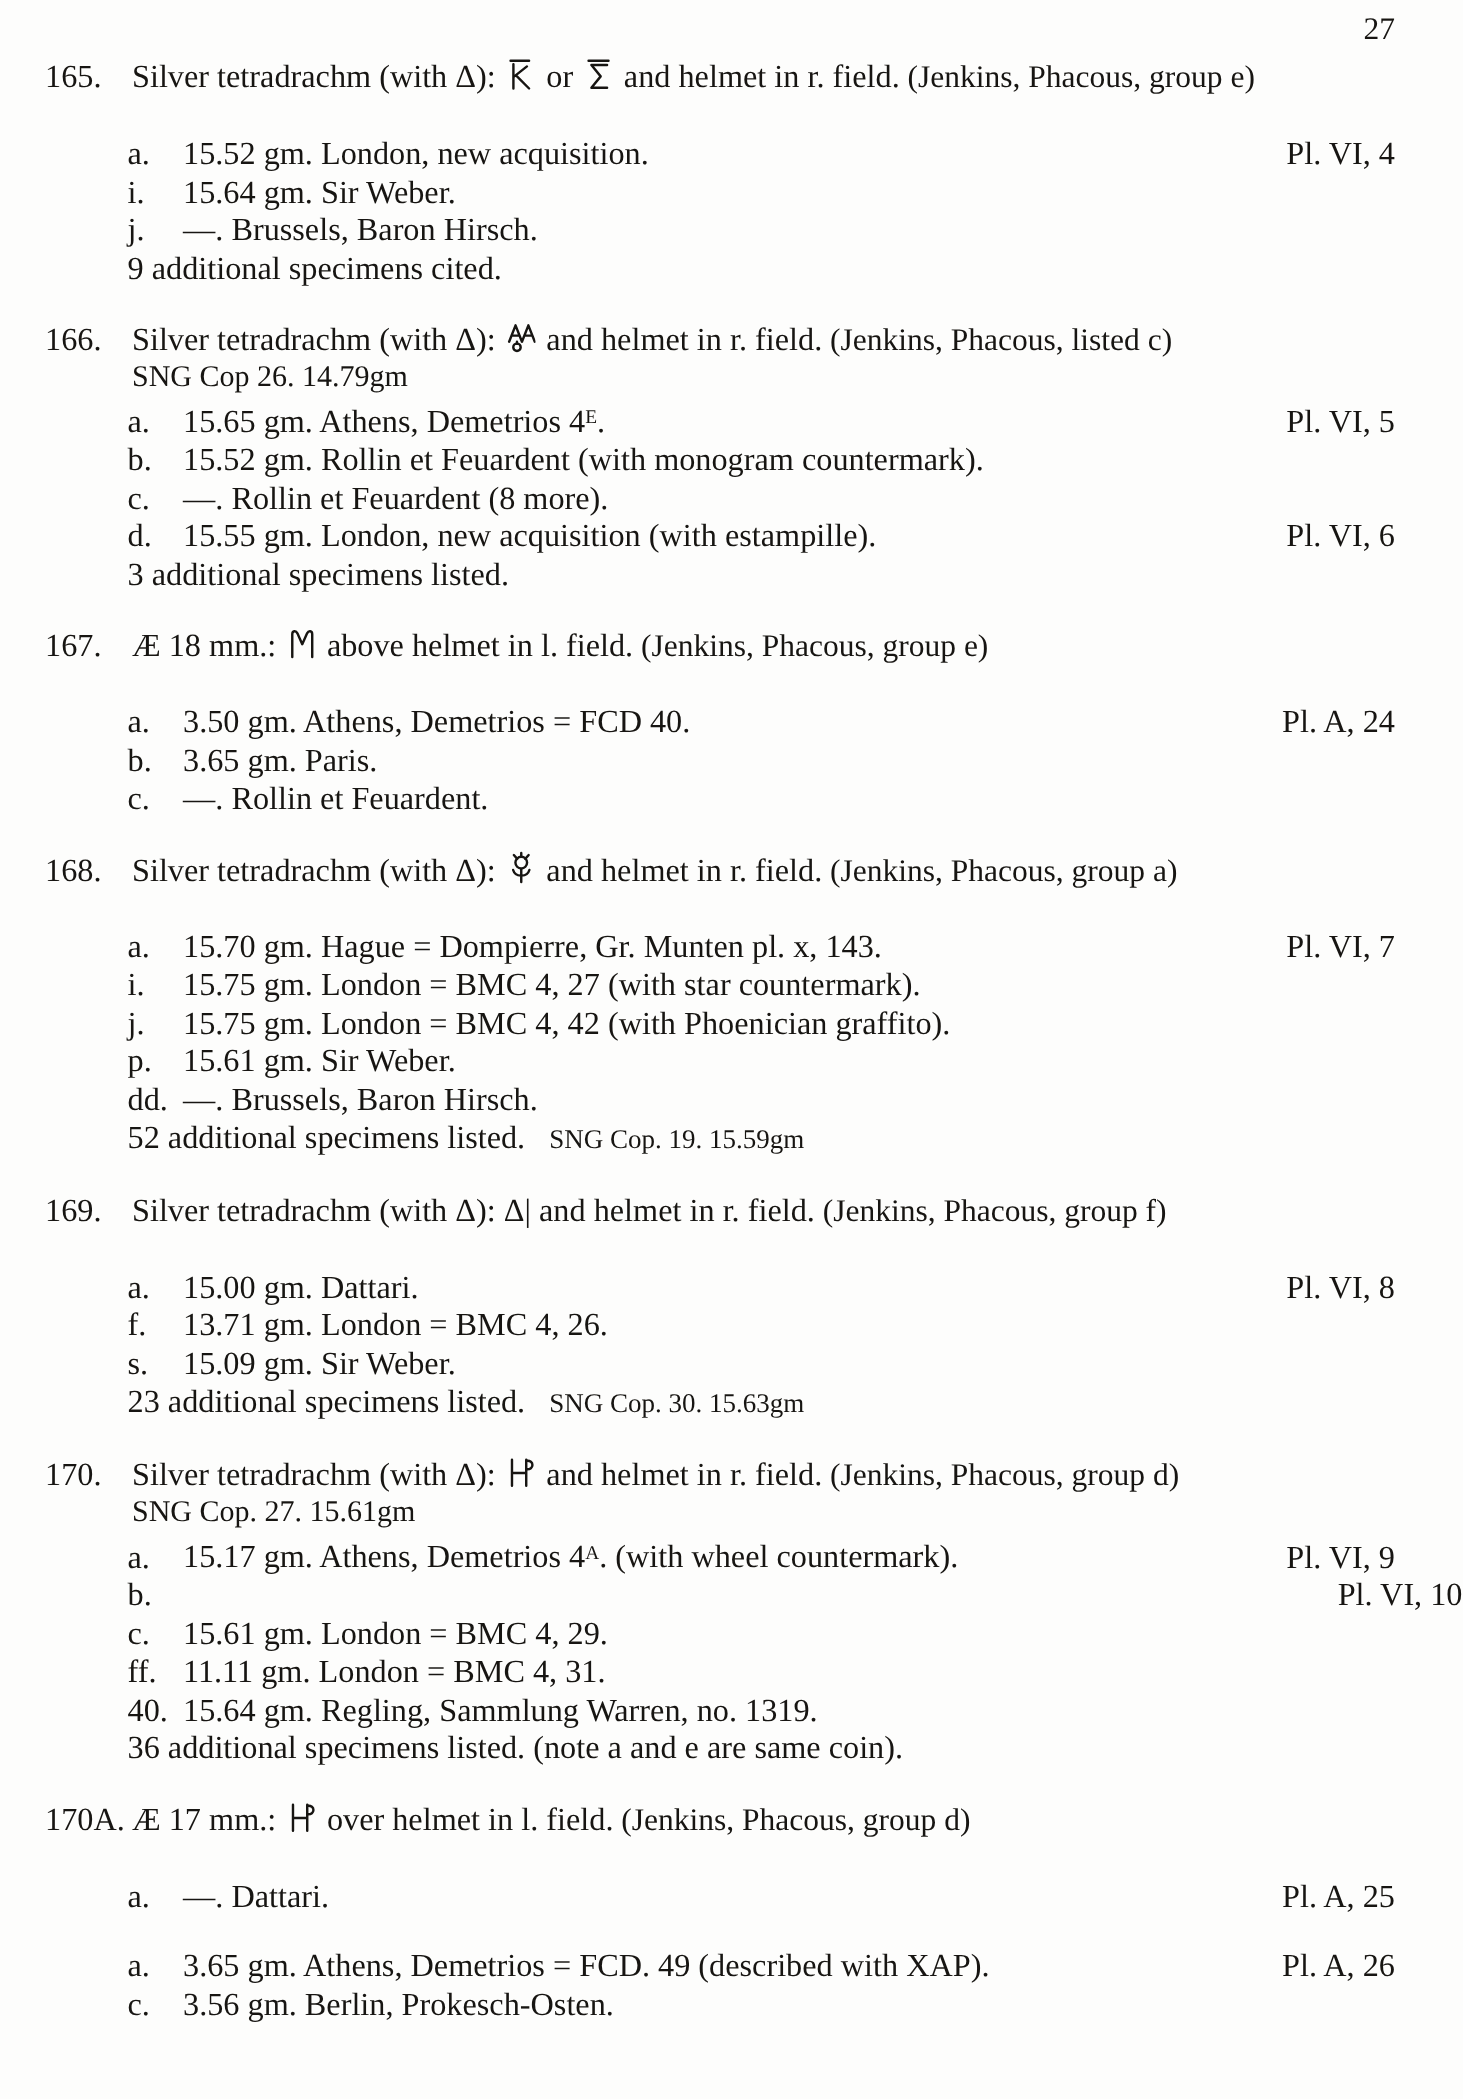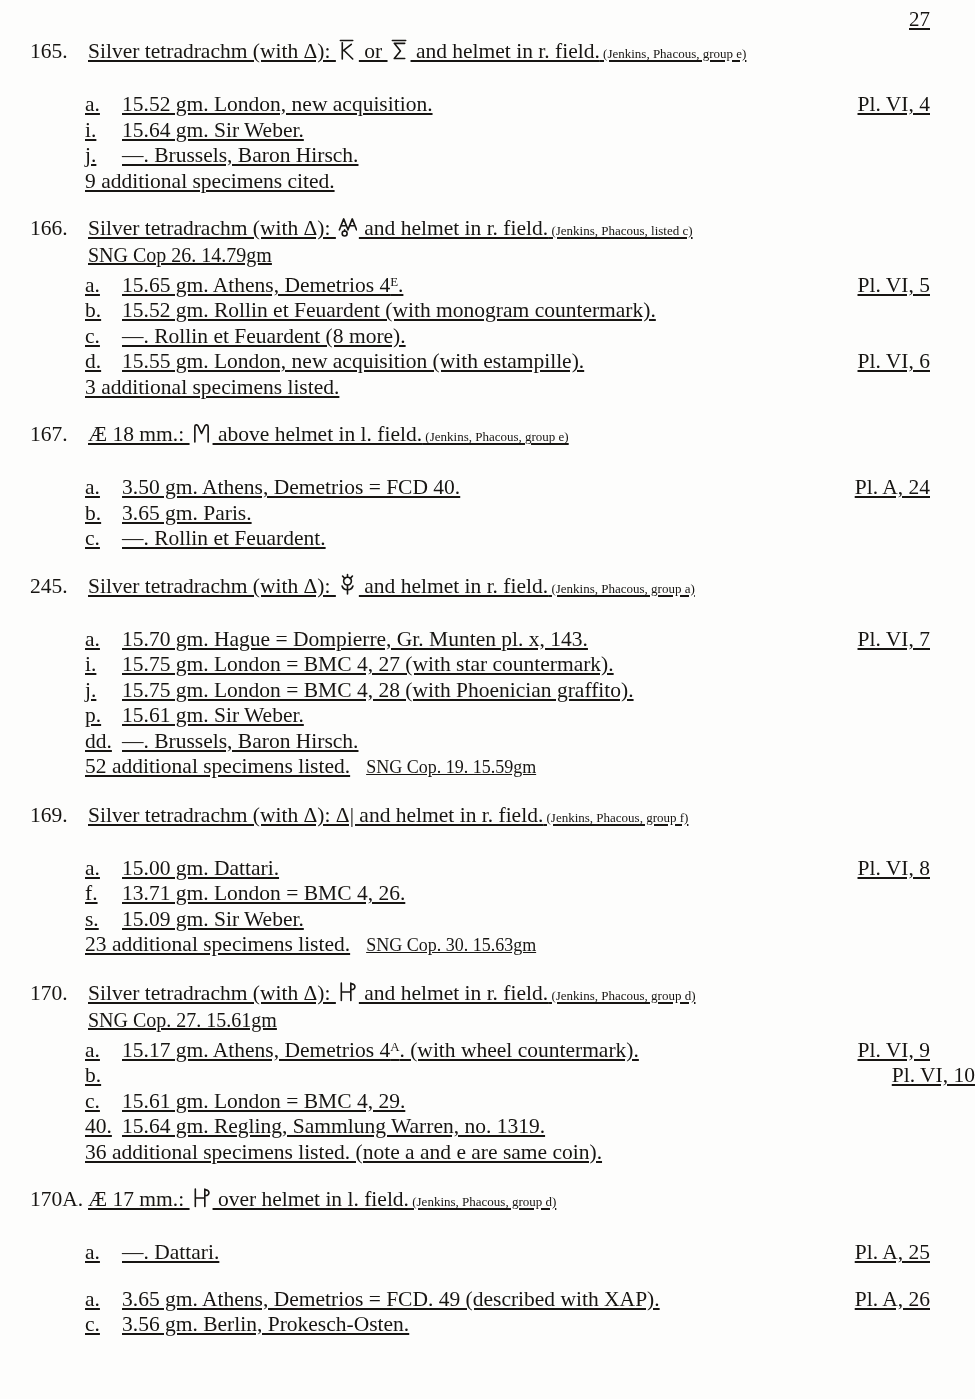--- a/index.html
+++ b/index.html
@@ -8,38 +8,37 @@
     background:#fdfdfc;
     color:#171512;
     font-family:"Liberation Serif", serif;
     overflow:hidden;
   }
   .page{
     box-sizing:border-box;
     width:975px;height:1399px;
     padding:6px 45px 8px 30px;
     position:relative;
-    text-decoration:underline;
   }
   .page-num{
     text-align:right;
     font-size:21px;
     line-height:26px;
     margin-bottom:6px;
   }
   .entry{margin-bottom:21px;}
   .entry-head{
     font-size:21.5px;
     line-height:27px;
     white-space:nowrap;
     margin-bottom:25px;
   }
   .entry.has-note .entry-head{margin-bottom:0;}
   .entry-num{display:inline-block;min-width:58px;}
-  .head-small{font-size:13px;}
+  .head-small{font-size:21px;}
   .entry-note{
     font-size:20px;
     line-height:23px;
     margin-left:58px;
     margin-bottom:3px;
   }
   .items{
     margin-left:55px;
     font-size:21.5px;
     line-height:25.5px;
@@ -135,37 +134,37 @@
             <span class="item-label">b.</span>
             <span class="item-text">3.65 gm. Paris.</span>
           </div>
           <div class="item">
             <span class="item-label">c.</span>
             <span class="item-text">—. Rollin et Feuardent.</span>
           </div>
         </div>
       </div>
       <div class="entry">
-        <div class="entry-head"><span class="entry-num">245.</span><span class="head-body"><span class="head-text">Silver tetradrachm (with Δ): </span><svg class="mono" width="19" height="23" viewBox="0 0 20 24" fill="none" stroke="#171512" stroke-width="1.7" stroke-linecap="round" stroke-linejoin="round">
+        <div class="entry-head"><span class="entry-num">168.</span><span class="head-body"><span class="head-text">Silver tetradrachm (with Δ): </span><svg class="mono" width="19" height="23" viewBox="0 0 20 24" fill="none" stroke="#171512" stroke-width="1.7" stroke-linecap="round" stroke-linejoin="round">
               <path d="M10 13 V22 M10 17.5 C7.2 17.6 5 16 4.3 13.6 M10 17.5 C12.8 17.6 15 16 15.7 13.6 M10 4.3 V1.6 M7.2 5.8 L4.8 3.1 M12.8 5.8 L15.2 3.1"></path>
               <circle cx="10" cy="8.4" r="4.1"></circle>
             </svg><span class="head-text"> and helmet in r. field.</span><span class="head-small">  (Jenkins, Phacous, group a)</span></span></div>
         <div class="items">
           <div class="item">
             <span class="item-label">a.</span>
             <span class="item-text">15.70 gm. Hague = Dompierre, Gr. Munten pl. x, 143.</span>
             <span class="plate">Pl. VI, 7</span>
           </div>
           <div class="item">
             <span class="item-label">i.</span>
             <span class="item-text">15.75 gm. London = BMC 4, 27 (with star countermark).</span>
           </div>
           <div class="item">
             <span class="item-label">j.</span>
-            <span class="item-text">15.75 gm. London = BMC 4, 28 (with Phoenician graffito).</span>
+            <span class="item-text">15.75 gm. London = BMC 4, 42 (with Phoenician graffito).</span>
           </div>
           <div class="item">
             <span class="item-label">p.</span>
             <span class="item-text">15.61 gm. Sir Weber.</span>
           </div>
           <div class="item">
             <span class="item-label">dd.</span>
             <span class="item-text">—. Brussels, Baron Hirsch.</span>
           </div>
           <div class="item">
@@ -209,20 +208,24 @@
           </div>
           <div class="item">
             <span class="item-label">b.</span>
             <span class="plate flush">Pl. VI, 10</span>
           </div>
           <div class="item">
             <span class="item-label">c.</span>
             <span class="item-text">15.61 gm. London = BMC 4, 29.</span>
           </div>
           <div class="item">
+            <span class="item-label">ff.</span>
+            <span class="item-text">11.11 gm. London = BMC 4, 31.</span>
+          </div>
+          <div class="item">
             <span class="item-label">40.</span>
             <span class="item-text">15.64 gm. Regling, Sammlung Warren, no. 1319.</span>
           </div>
           <div class="item">
             <span class="item-text">36 additional specimens listed. (note a and e are same coin).</span>
           </div>
         </div>
       </div>
       <div class="entry">
         <div class="entry-head"><span class="entry-num">170A.</span><span class="head-body"><span class="head-text">Æ 17 mm.: </span><svg class="mono" width="19" height="23" viewBox="0 0 20 24" fill="none" stroke="#171512" stroke-width="1.7" stroke-linecap="round" stroke-linejoin="round">

